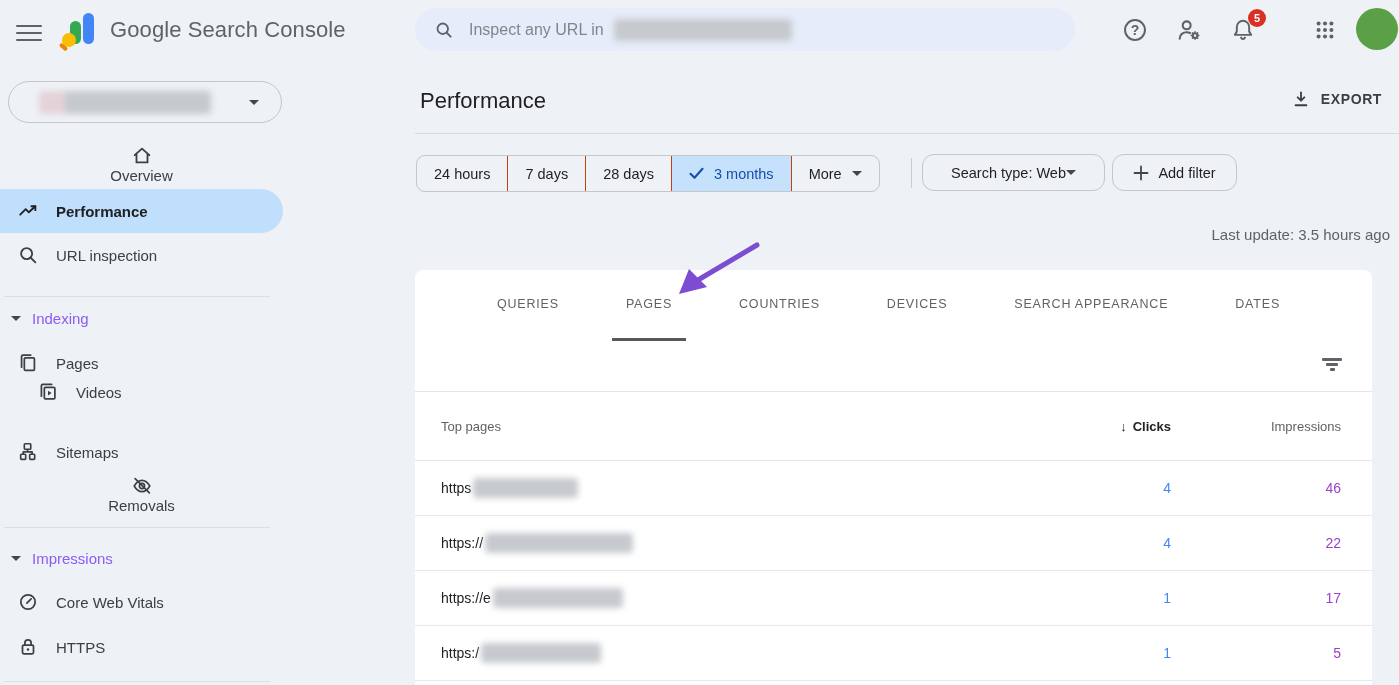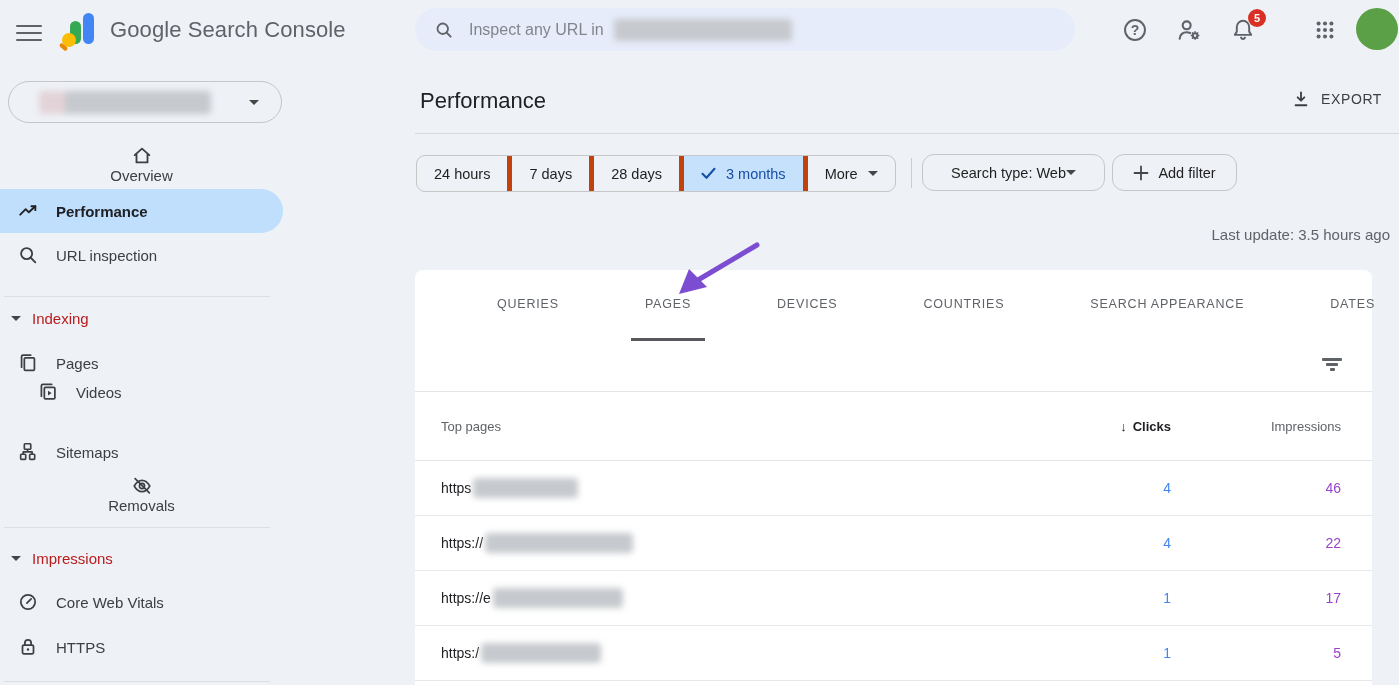--- a/index.html
+++ b/index.html
@@ -31,42 +31,42 @@
   .bell-badge{position:absolute;top:-5px;right:-7px;min-width:18px;height:18px;border-radius:9px;background:var(--badge-red,#d93025);color:#fff;font-size:11px;font-weight:700;display:flex;align-items:center;justify-content:center;}
   .avatar{position:absolute;left:1356px;top:8px;width:42px;height:42px;border-radius:50%;background:var(--avatar-green,#5ba046);cursor:pointer;}
   
   .prop-selector{position:absolute;left:8px;top:81px;width:274px;height:42px;border:1px solid #c4c7c5;border-radius:22px;display:flex;align-items:center;cursor:pointer;box-sizing:border-box;}
   .prop-selector .blurbar{width:172px;height:23px;margin-left:30px;background:linear-gradient(90deg,#e3d3d8 0 26px,#c6c9cd 26px);}
   .caret{width:0;height:0;border-left:5px solid transparent;border-right:5px solid transparent;border-top:5.5px solid #444746;}
   .prop-selector .caret{position:absolute;right:22px;}
   .nv{position:absolute;left:0;width:283px;height:44px;display:flex;align-items:center;cursor:pointer;color:#3c4043;font-size:15px;}
   .nv .nicon{width:22px;height:22px;margin-left:17px;margin-right:17px;flex:none;}
   .nv.sel{background:var(--selected-nav,#bfdffc);border-radius:0 24px 24px 0;color:#202124;font-weight:700;}
-  .sect{position:absolute;left:0;width:283px;height:28px;display:flex;align-items:center;cursor:pointer;color:#b91c1c;font-size:15px;}
+  .sect{position:absolute;left:0;width:283px;height:28px;display:flex;align-items:center;cursor:pointer;color:#8b5cf6;font-size:15px;}
   .sect .caret{margin-left:11px;margin-right:11px;border-top-width:5px;}
   .sb-div{position:absolute;left:4px;width:266px;height:1px;background:#dde0e3;}
   
   .page-title{position:absolute;left:420px;top:88px;font-size:22px;color:#202124;}
   .export{position:absolute;right:17px;top:89px;display:flex;align-items:center;gap:10px;cursor:pointer;color:#3c4043;}
-  .export .lbl{font-size:14px;font-weight:400;letter-spacing:0.6px;}
+  .export .lbl{font-size:14px;font-weight:700;letter-spacing:0.6px;}
   .hdr-div{position:absolute;left:415px;top:133px;width:984px;height:1px;background:#d7d9dd;}
   
   .seg{position:absolute;left:416px;top:155px;height:37px;display:flex;border:1px solid #c4c7c5;border-radius:9px;overflow:hidden;box-sizing:border-box;}
-  .seg .chip{display:flex;align-items:center;justify-content:center;padding:0 17px;font-size:14.5px;color:#1f1f1f;cursor:pointer;border-left:5px solid #c2410c;white-space:nowrap;}
+  .seg .chip{display:flex;align-items:center;justify-content:center;padding:0 17px;font-size:14.5px;color:#1f1f1f;cursor:pointer;border-left:1px solid #c2410c;white-space:nowrap;}
   .seg .chip:first-child{border-left:none;}
   .seg .chip.sel{background:var(--selected-chip-bg,#c5e1fc);color:var(--selected-chip-text,#174ea6);font-weight:500;gap:10px;}
   .seg .chip .caret{margin-left:10px;}
   .v-div{position:absolute;left:911px;top:158px;width:1px;height:30px;background:#c9ccd0;}
   .pill{position:absolute;top:154px;height:37px;border:1px solid #c4c7c5;border-radius:12px;display:flex;align-items:center;justify-content:center;font-size:14.5px;color:#1f1f1f;cursor:pointer;box-sizing:border-box;white-space:nowrap;}
   .pill.searchtype{left:922px;width:183px;gap:0;}
   .pill.addfilter{left:1112px;width:125px;gap:9px;}
   .last-update{position:absolute;right:9px;top:226px;font-size:15px;color:#5f6368;}
   
   .card{position:absolute;left:415px;top:270px;width:957px;height:415px;background:#fff;border-radius:8px 8px 0 0;}
-  .tabs{display:flex;padding-left:68px;gap:58px;height:71px;}
+  .tabs{display:flex;padding-left:68px;gap:39px;height:71px;}
   .tab{padding:0 14px;line-height:68px;font-size:12.5px;letter-spacing:0.8px;color:#5f6368;cursor:pointer;border-bottom:3px solid transparent;white-space:nowrap;}
   .tab.active{border-bottom-color:#56585c;}
   .filter-row{height:50px;border-bottom:1px solid #e3e5e8;position:relative;}
   .filter-icon{position:absolute;right:30px;top:17px;width:20px;height:16px;cursor:pointer;}
   .filter-icon span{display:block;background:#5f6368;height:2.6px;border-radius:1px;margin:0 auto 2.6px;}
   .thead{height:68px;display:flex;align-items:center;padding:0 31px 0 26px;border-bottom:1px solid #e3e5e8;font-size:13px;color:#5f6368;}
   .thead .c-url{flex:1;}
   .c-clicks{width:100px;text-align:right;}
   .c-imp{width:170px;text-align:right;}
   .thead .c-clicks{color:#202124;font-weight:700;white-space:nowrap;}
@@ -284,22 +284,22 @@
     </svg>
   <span>Add filter</span>
 </div>
 
 <div class="last-update">Last update: 3.5 hours ago</div>
 
 <div class="card">
   <div class="tabs">
     <div class="tab">QUERIES</div>
     <div class="tab active">PAGES</div>
+    <div class="tab">COUNTRIES</div>
     <div class="tab">DEVICES</div>
-    <div class="tab">COUNTRIES</div>
     <div class="tab">SEARCH APPEARANCE</div>
     <div class="tab">DATES</div>
   </div>
 
   <div class="filter-row">
     <div class="filter-icon">
       <span style="width:20px;"></span>
         <span style="width:12px;"></span>
         <span style="width:5px;"></span>
     </div>

